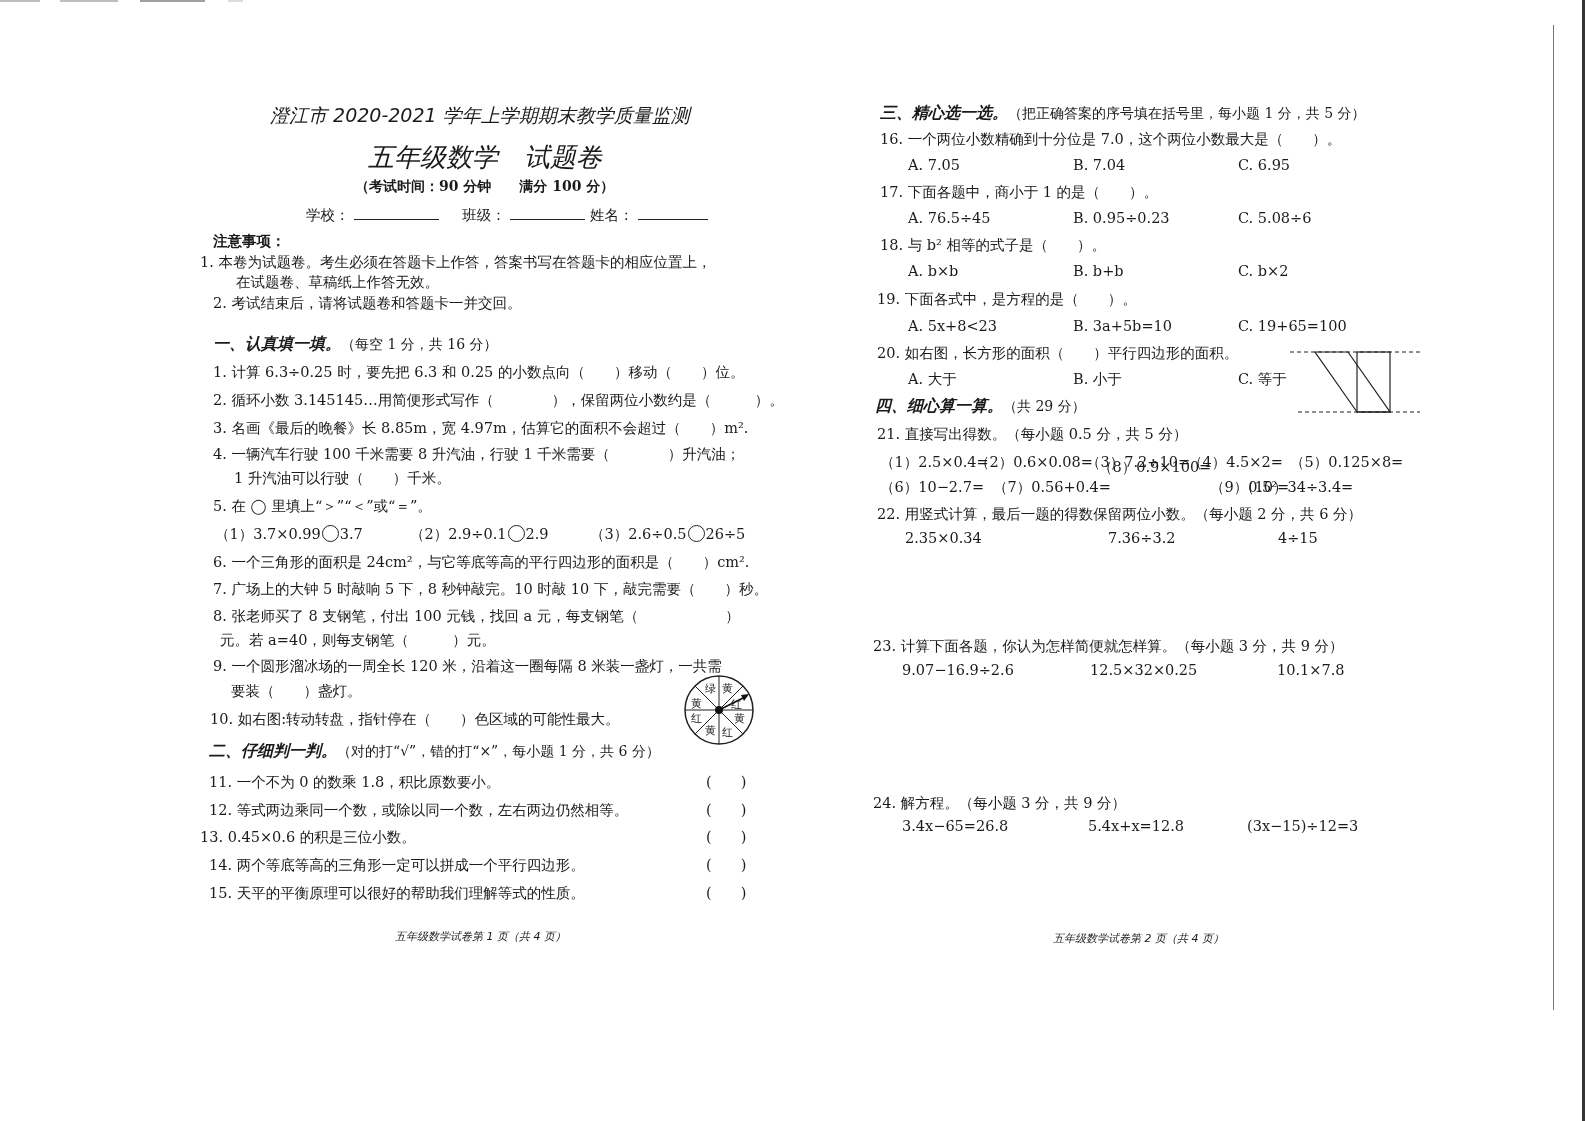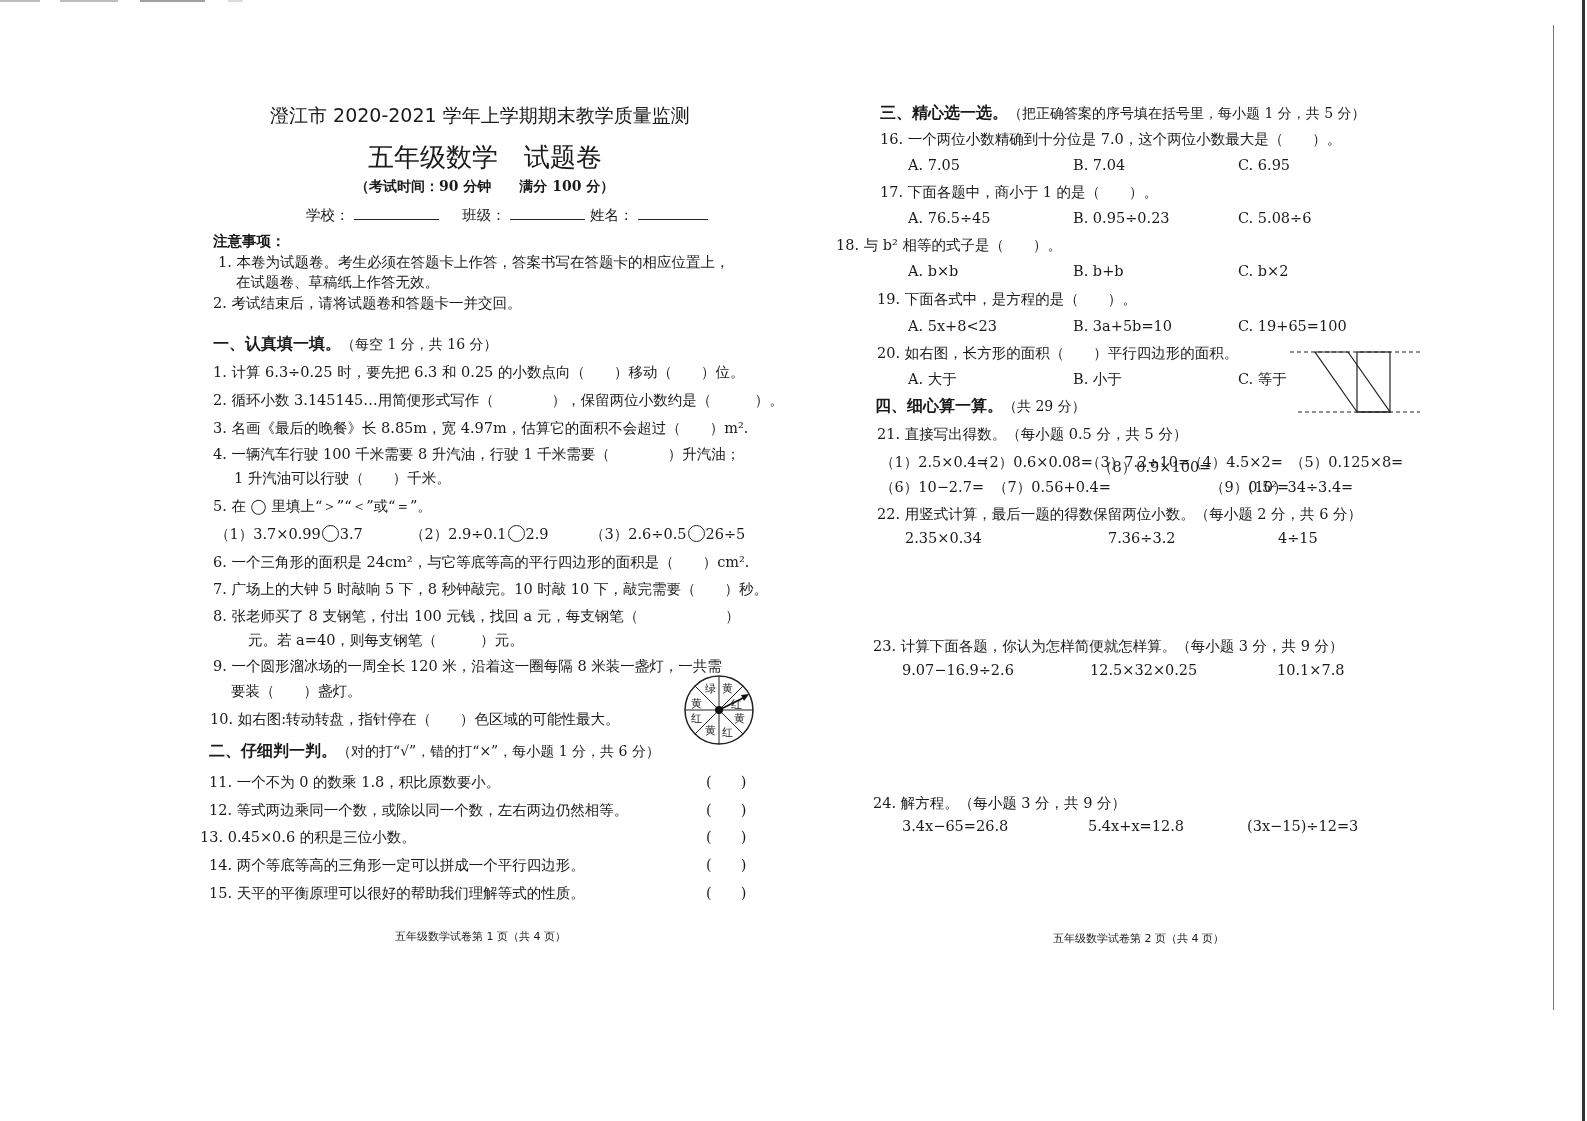--- a/index.html
+++ b/index.html
@@ -7,21 +7,21 @@
       width: 1587px; height: 1121px; position: relative; overflow: hidden;
       background: #ffffff; color: #1a1a1a;
       font-family: "DejaVu Serif", "Liberation Serif", serif;
       font-size: 15px;
     }
     .topstreak { position: absolute; top: 0; height: 2px; background: #888; opacity: .55; }
     .rline1 { position: absolute; left: 1553px; top: 25px; width: 1px; height: 985px; background: #777; }
     .rline2 { position: absolute; left: 1582px; top: 0; width: 3px; height: 1121px; background: #333; }
 
     .abs { position: absolute; white-space: nowrap; }
-    .sans { font-family: "DejaVu Sans", "Liberation Sans", sans-serif; }
+    .sans { font-family: "DejaVu Sans", "Liberation Sans", sans-serif; font-style: italic; }
     .bold { font-weight: bold; }
 
     .title1 { font-size: 19px; }
     .title2 { font-size: 26px; }
     .title3 { font-size: 14px; font-weight: bold; }
     .sec { font-size: 16px; font-weight: bold; }
     .sec .note { font-weight: normal; font-size: 14px; }
     .line { font-size: 14.5px; }
     .small { font-size: 11px; }
     .blank { display: inline-block; border-bottom: 1px solid #222; height: 14px; vertical-align: baseline; }
@@ -47,21 +47,21 @@
     <span>学校：</span>
     <span class="blank" style="width:85px"></span>
     <span style="display:inline-block;width:14px"></span>
     <span>班级：</span>
     <span class="blank" style="width:75px"></span>
     <span>姓名：</span>
     <span class="blank" style="width:70px"></span>
   </div>
 
   <div class="abs bold line" style="left:213px;top:232px">注意事项：</div>
-  <div class="abs line" style="left:218px;top:253px">1. 本卷为试题卷。考生必须在答题卡上作答，答案书写在答题卡的相应位置上，</div>
+  <div class="abs line" style="left:200px;top:253px">1. 本卷为试题卷。考生必须在答题卡上作答，答案书写在答题卡的相应位置上，</div>
   <div class="abs line" style="left:236px;top:273px">在试题卷、草稿纸上作答无效。</div>
   <div class="abs line" style="left:213px;top:294px">2. 考试结束后，请将试题卷和答题卡一并交回。</div>
 
   <div class="abs sec" style="left:213px;top:334px">
     <span class="sans">一、认真填一填。</span><span class="note">（每空 1 分，共 16 分）</span>
   </div>
   <div class="abs line" style="left:213px;top:363px">1.  计算 6.3÷0.25 时，要先把 6.3 和 0.25 的小数点向（　　）移动（　　）位。</div>
   <div class="abs line" style="left:213px;top:391px">2.  循环小数 3.145145…用简便形式写作（　　　　），保留两位小数约是（　　　）。</div>
   <div class="abs line" style="left:213px;top:419px">3.  名画《最后的晚餐》长 8.85m，宽 4.97m，估算它的面积不会超过（　　）m².</div>
   <div class="abs line" style="left:213px;top:445px">4.  一辆汽车行驶 100 千米需要 8 升汽油，行驶 1 千米需要（　　　　）升汽油；</div>
@@ -74,21 +74,21 @@
   <div class="abs line" style="left:410px;top:525px">
     <span>（2）2.9÷0.1</span><span class="circ"></span><span>2.9</span>
   </div>
   <div class="abs line" style="left:590px;top:525px">
     <span>（3）2.6÷0.5</span><span class="circ"></span><span>26÷5</span>
   </div>
 
   <div class="abs line" style="left:213px;top:553px">6.  一个三角形的面积是 24cm²，与它等底等高的平行四边形的面积是（　　）cm².</div>
   <div class="abs line" style="left:213px;top:580px">7.  广场上的大钟 5 时敲响 5 下，8 秒钟敲完。10 时敲 10 下，敲完需要（　　）秒。</div>
   <div class="abs line" style="left:213px;top:607px">8.  张老师买了 8 支钢笔，付出 100 元钱，找回 a 元，每支钢笔（　　　　　　）</div>
-  <div class="abs line" style="left:248px;top:631px">元。若 a=40，则每支钢笔（　　　）元。</div>
+  <div class="abs line" style="left:220px;top:631px">元。若 a=40，则每支钢笔（　　　）元。</div>
   <div class="abs line" style="left:213px;top:657px">9.  一个圆形溜冰场的一周全长 120 米，沿着这一圈每隔 8 米装一盏灯，一共需</div>
   <div class="abs line" style="left:231px;top:682px">要装（　　）盏灯。</div>
   <div class="abs line" style="left:210px;top:710px">10.  如右图:转动转盘，指针停在（　　）色区域的可能性最大。</div>
 
   <div class="abs" style="left:683px;top:674px;width:72px;height:72px">
     <svg width="72" height="72" viewBox="0 0 72 72">
       <circle cx="36" cy="36" r="34" fill="none" stroke="#222" stroke-width="1.5"></circle>
       <line x1="36" y1="2" x2="36" y2="70" stroke="#222" stroke-width="1"></line>
       <line x1="2" y1="36" x2="70" y2="36" stroke="#222" stroke-width="1"></line>
       <line x1="12" y1="12" x2="60" y2="60" stroke="#222" stroke-width="1"></line>
@@ -133,21 +133,21 @@
   <div class="abs line" style="left:880px;top:130px">16.  一个两位小数精确到十分位是 7.0，这个两位小数最大是（　　）。</div>
   <div class="abs line" style="left:908px;top:157px">A.  7.05</div>
   <div class="abs line" style="left:1073px;top:157px">B.  7.04</div>
   <div class="abs line" style="left:1238px;top:157px">C.  6.95</div>
 
   <div class="abs line" style="left:880px;top:183px">17.  下面各题中，商小于 1 的是（　　）。</div>
   <div class="abs line" style="left:908px;top:210px">A.  76.5÷45</div>
   <div class="abs line" style="left:1073px;top:210px">B.  0.95÷0.23</div>
   <div class="abs line" style="left:1238px;top:210px">C.  5.08÷6</div>
 
-  <div class="abs line" style="left:836px;top:236px">18.  与 b² 相等的式子是（　　）。</div>
+  <div class="abs line" style="left:880px;top:236px">18.  与 b² 相等的式子是（　　）。</div>
   <div class="abs line" style="left:908px;top:263px">A.  b×b</div>
   <div class="abs line" style="left:1073px;top:263px">B.  b+b</div>
   <div class="abs line" style="left:1238px;top:263px">C.  b×2</div>
 
   <div class="abs line" style="left:877px;top:290px">19.  下面各式中，是方程的是（　　）。</div>
   <div class="abs line" style="left:908px;top:318px">A.  5x+8&lt;23</div>
   <div class="abs line" style="left:1073px;top:318px">B.  3a+5b=10</div>
   <div class="abs line" style="left:1238px;top:318px">C.  19+65=100</div>
 
   <div class="abs line" style="left:877px;top:344px">20.  如右图，长方形的面积（　　）平行四边形的面积。</div>

